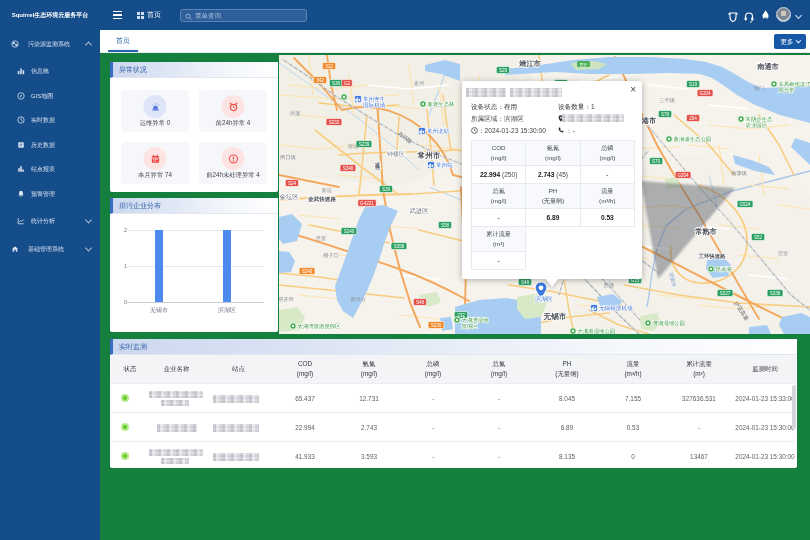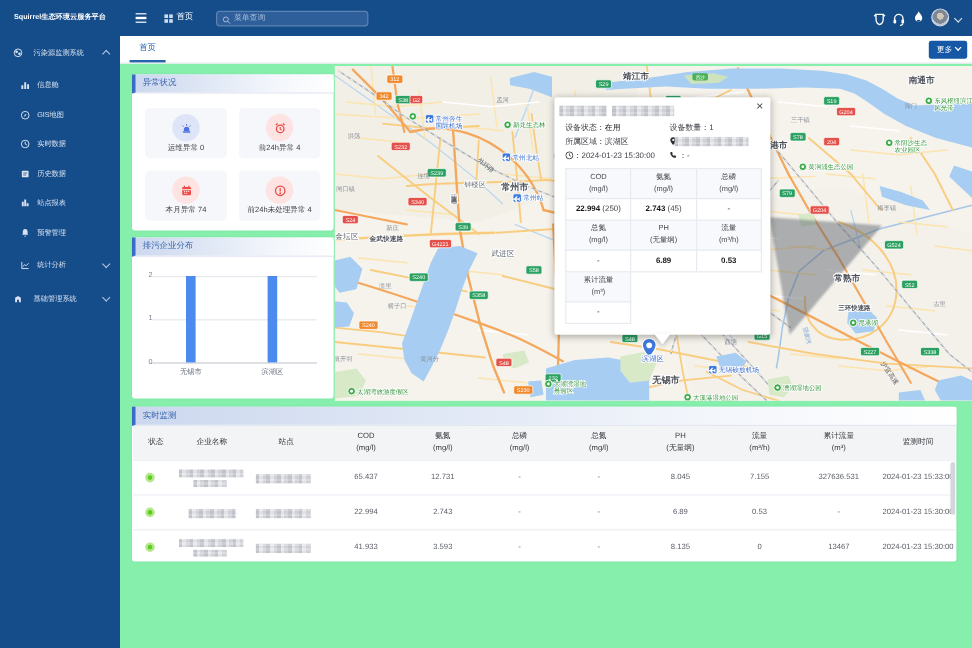--- a/index.html
+++ b/index.html
@@ -1,16 +1,16 @@
 <!DOCTYPE html>
 <html><head><meta charset="utf-8">
 <style>
 *{margin:0;padding:0;box-sizing:border-box;}
 html,body{width:810px;height:540px;overflow:hidden;font-family:"Liberation Sans",sans-serif;}
-#root{position:relative;width:810px;height:540px;background:#86efac;overflow:hidden;}
+#root{position:relative;width:810px;height:540px;background:#15803d;overflow:hidden;}
 .abs{position:absolute;}
 
 #sidebar{left:0;top:0;width:100px;height:540px;background:#154d8a;z-index:30;}
 #logo{left:0;top:0;width:100px;height:30px;color:#fff;font-size:6px;font-weight:bold;line-height:30px;text-align:center;white-space:nowrap;}
 .mi{position:absolute;left:0;width:100px;height:22px;color:#d9e2f0;font-size:6px;}
 .mi .txt{position:absolute;left:28px;top:50%;transform:translateY(-50%);white-space:nowrap;}
 .mi.sub .txt{left:31px;}
 .mi .ic{position:absolute;left:11px;top:50%;transform:translateY(-50%);width:8px;height:8px;}
 .mi.sub .ic{left:17px;}
 .mi .ar{position:absolute;right:9px;top:50%;transform:translateY(-50%);width:5px;height:5px;border:solid #aebfd6;border-width:0 1px 1px 0;}

